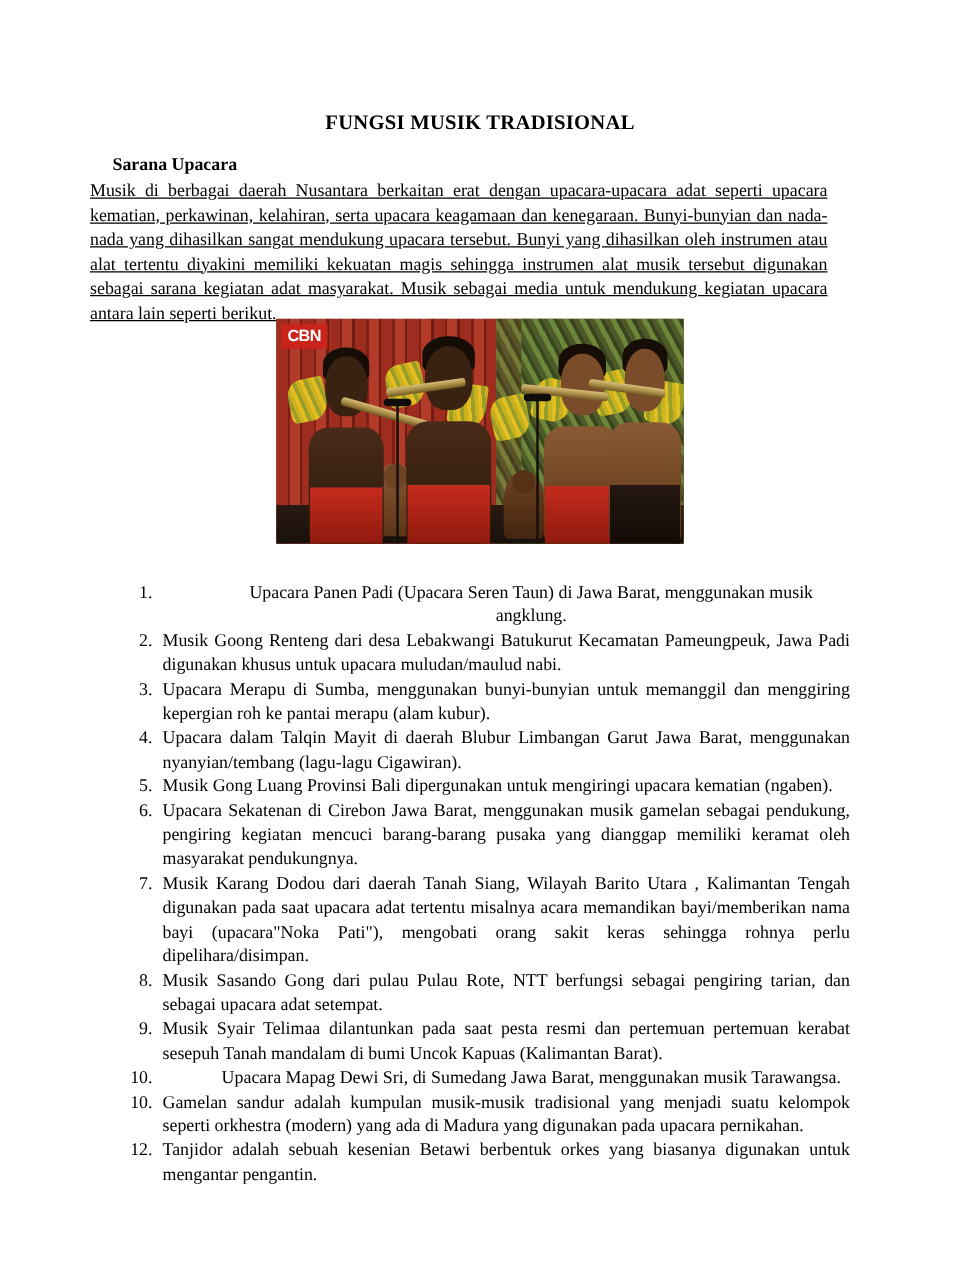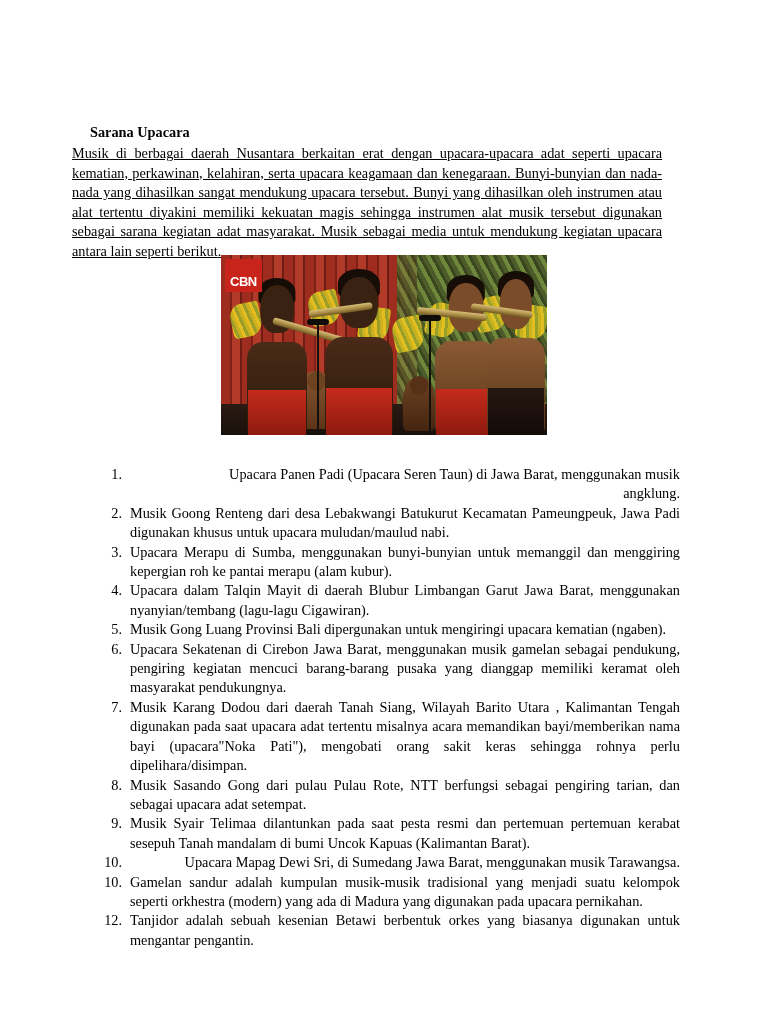--- a/index.html
+++ b/index.html
@@ -204,21 +204,21 @@
     position: absolute;
     left: 4px;
     top: 4px;
     background: #c8241c;
     color: #ffffff;
     font-family: "Liberation Sans", sans-serif;
     font-weight: bold;
     font-size: 13px;
     letter-spacing: -0.5px;
     line-height: 1;
-    padding: 16px 5px 4px 5px;
+    padding: 3px 5px 4px 5px;
     z-index: 20;
   }
 
   
   .list-block {
     position: absolute;
     left: 90px;
     top: 465px;
     width: 590px;
     font-size: 14.3px;
@@ -235,27 +235,28 @@
     padding-right: 0;
     white-space: nowrap;
   }
   .li-text {
     flex: 1 1 auto;
     padding-left: 8px;
     text-align: justify;
     text-justify: inter-word;
     hyphens: none;
   }
-  .li-text.nojust { text-align: right; margin-left: 40px; }
+  .li-text.nojust { text-align: center; margin-left: 40px; }
 </style>
 </head>
 <body>
 
 <div class="page">
 
+  <h1 class="doc-title">FUNGSI MUSIK TRADISIONAL</h1>
 
   <div class="section-heading">Sarana Upacara</div>
 
   <div class="intro-paragraph">Musik di berbagai daerah Nusantara berkaitan erat dengan upacara-upacara adat seperti upacara kematian, perkawinan, kelahiran, serta upacara keagamaan dan kenegaraan. Bunyi-bunyian dan nada-nada yang dihasilkan sangat mendukung upacara tersebut. Bunyi yang dihasilkan oleh instrumen atau alat tertentu diyakini memiliki kekuatan magis sehingga instrumen alat musik tersebut digunakan sebagai sarana kegiatan adat masyarakat. Musik sebagai media untuk mendukung kegiatan upacara antara lain seperti berikut.</div>
 
   <div class="photo-wrap">
     <div class="photo">
 
       <div class="bg-wall"></div>
       <div class="bg-palm b"></div>

